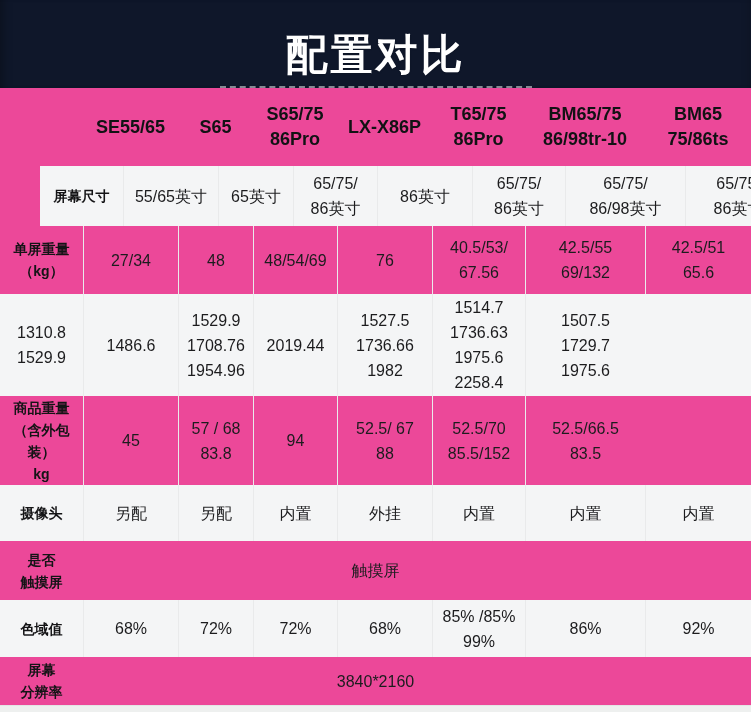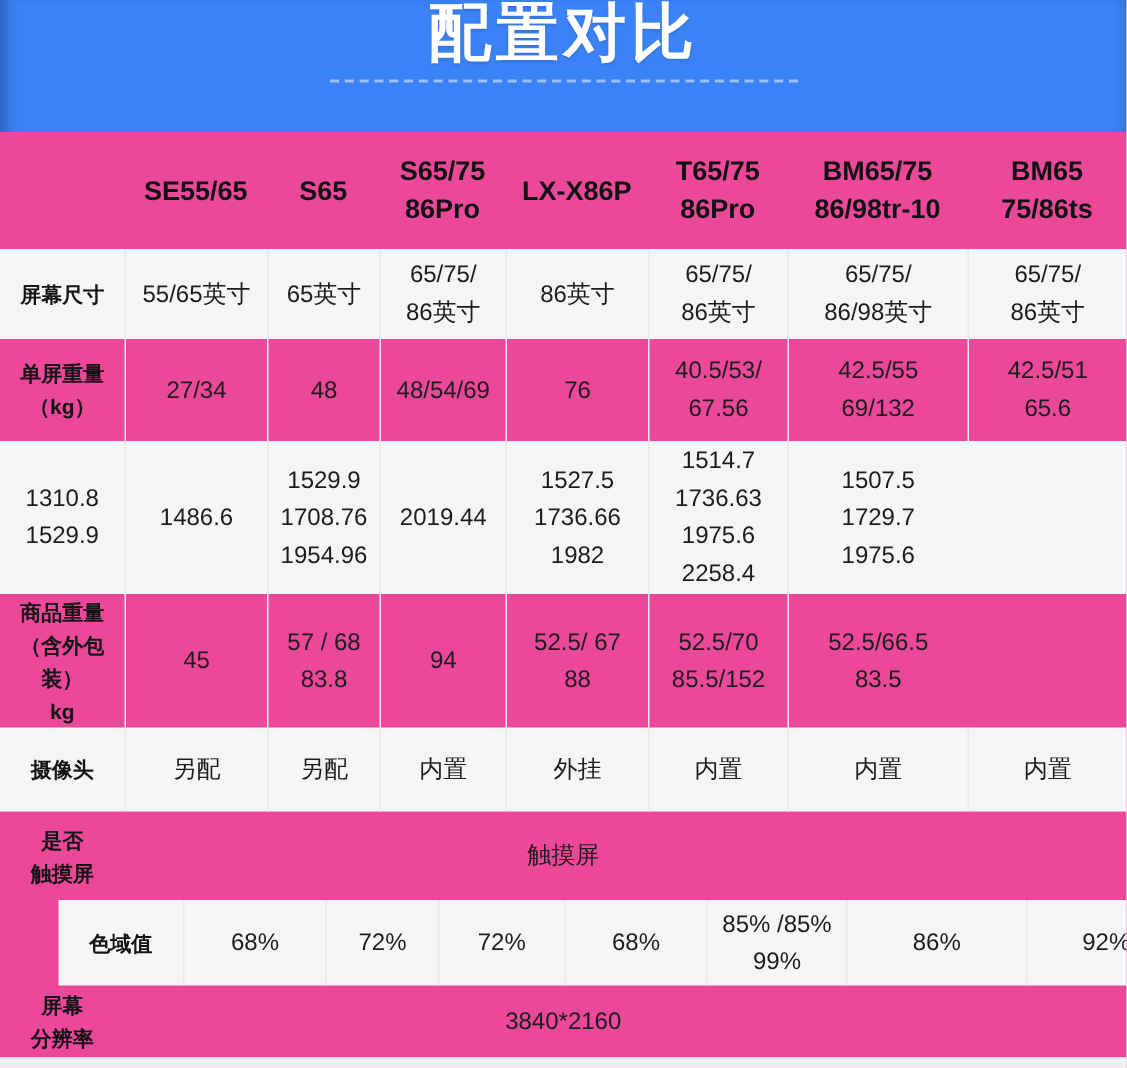--- a/index.html
+++ b/index.html
@@ -1,22 +1,22 @@
 <!DOCTYPE html>
 <html><head>
 <meta charset="utf-8">
 <style>
   * { margin:0; padding:0; box-sizing:border-box; }
   html,body { width:751px; height:712px; overflow:hidden;
     font-family:"Liberation Sans","DejaVu Sans",sans-serif; background:#fff; }
   .page { width:751px; height:712px; display:flex; flex-direction:column; }
 
   
-  .banner { height:88px; flex:0 0 88px; background:#3b82f6;
-    display:flex; flex-direction:column; align-items:center; justify-content:flex-start;
+  .banner { height:88px; flex:0 0 88px; background:#0f172a;
+    display:flex; flex-direction:column; align-items:center; justify-content:flex-end;
     box-shadow: inset 10px 0 10px -7px rgba(0,0,0,.28), inset -8px 0 8px -6px rgba(0,0,0,.14);
   }
   .banner-title { color:#ffffff; font-size:42px; font-weight:700; letter-spacing:3px;
     line-height:44px; text-shadow:0 1px 2px rgba(0,0,0,.12); }
   .banner-underline { width:312px; height:0; border-bottom:2px dashed rgba(255,255,255,.5);
     margin-top:9px; }
 
   
   .table { flex:1 1 auto; background:#ec4899; }
   .row { display:grid; grid-template-columns:83px 95px 75px 84px 95px 93px 120px 106px; }
@@ -52,21 +52,21 @@
         <div class="cell col-header">S65/75
 86Pro</div>
         <div class="cell col-header">LX-X86P</div>
         <div class="cell col-header">T65/75
 86Pro</div>
         <div class="cell col-header">BM65/75
 86/98tr-10</div>
         <div class="cell col-header">BM65
 75/86ts</div>
       </div>
-      <div class="row shaded divided" style="height: 60px;">
+      <div class="row shaded divided" style="height: 60px; margin-left: 40px;">
         <div class="cell row-label">屏幕尺寸</div>
         <div class="cell value">55/65英寸</div>
         <div class="cell value">65英寸</div>
         <div class="cell value">65/75/
 86英寸</div>
         <div class="cell value">86英寸</div>
         <div class="cell value">65/75/
 86英寸</div>
         <div class="cell value">65/75/
 86/98英寸</div>
@@ -129,21 +129,21 @@
         <div class="cell value">外挂</div>
         <div class="cell value">内置</div>
         <div class="cell value">内置</div>
         <div class="cell value">内置</div>
       </div>
       <div class="row merged-row" style="height: 59px;">
         <div class="cell row-label">是否
 触摸屏</div>
         <div class="cell value merged-cell">触摸屏</div>
       </div>
-      <div class="row shaded divided" style="height: 57px; margin-left: 39px;">
+      <div class="row shaded divided" style="height: 57px;">
         <div class="cell row-label">色域值</div>
         <div class="cell value">68%</div>
         <div class="cell value">72%</div>
         <div class="cell value">72%</div>
         <div class="cell value">68%</div>
         <div class="cell value">85% /85%
 99%</div>
         <div class="cell value">86%</div>
         <div class="cell value">92%</div>
       </div>

